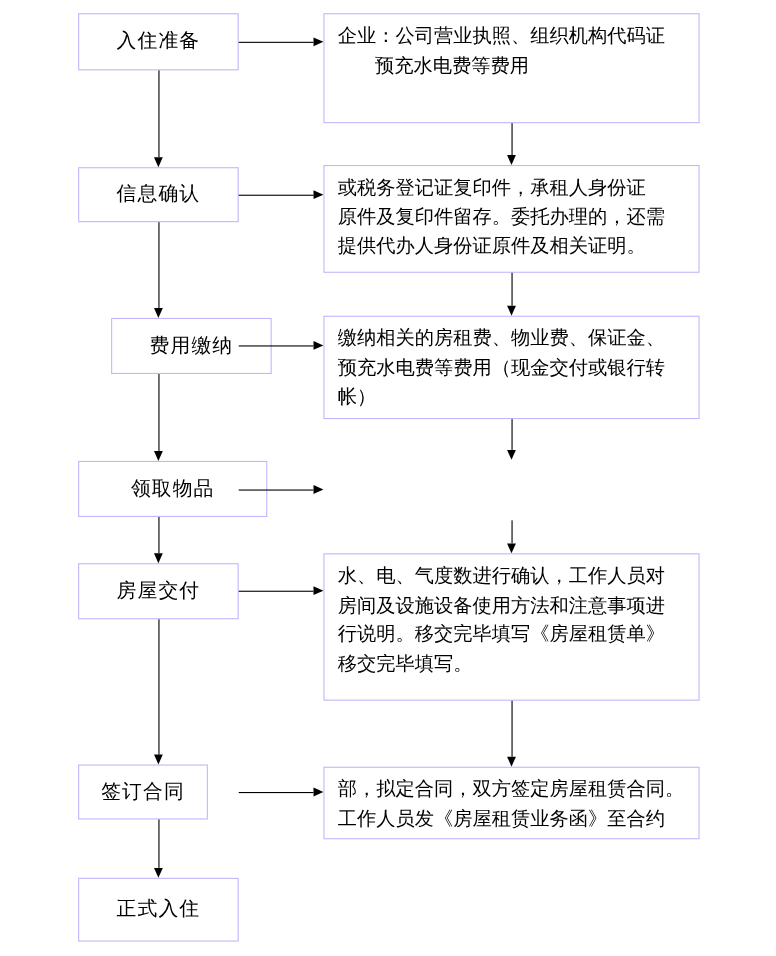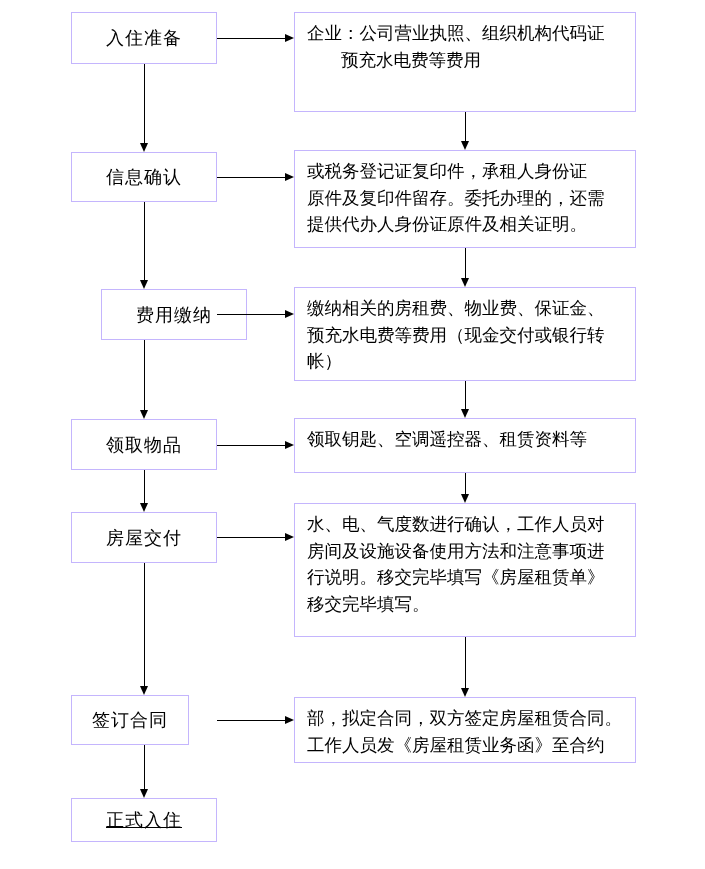--- a/index.html
+++ b/index.html
@@ -83,56 +83,53 @@
   </div>
 
   <div class="box stage-box" style="left:71px; top:152px; width:146px; height:50px;">
     <span class="stage-label">信息确认</span>
   </div>
 
   <div class="box stage-box" style="left:71px; top:289px; width:146px; height:51px;margin-left:30px;">
     <span class="stage-label">费用缴纳</span>
   </div>
 
-  <div class="box stage-box" style="left:71px; top:419px; width:146px; height:51px;">
+  <div class="box stage-box" style="left:71px; top:419px; width:172px; height:51px;">
     <span class="stage-label">领取物品</span>
   </div>
 
   <div class="box stage-box" style="left:71px; top:512px; width:146px; height:51px;">
     <span class="stage-label">房屋交付</span>
   </div>
 
   <div class="box stage-box" style="left:71px; top:695px; width:118px; height:50px;">
     <span class="stage-label">签订合同</span>
   </div>
 
-  <div class="box stage-box" style="left:71px; top:798px; width:146px; height:44px;text-decoration:underline;">
+  <div class="box stage-box" style="left:71px; top:798px; width:146px; height:58px;">
     <span class="stage-label">正式入住</span>
   </div>
 
   <div class="box detail-box" style="left:294px; top:12px; width:342px; height:100px;">
     <div class="detail-line">企业：公司营业执照、组织机构代码证</div>
     <div class="detail-line indent">预充水电费等费用</div>
   </div>
 
   <div class="box detail-box" style="left:294px; top:150px; width:342px; height:98px;">
     <div class="detail-line">或税务登记证复印件，承租人身份证</div>
     <div class="detail-line">原件及复印件留存。委托办理的，还需</div>
     <div class="detail-line">提供代办人身份证原件及相关证明。</div>
   </div>
 
   <div class="box detail-box" style="left:294px; top:287px; width:342px; height:94px;">
     <div class="detail-line">缴纳相关的房租费、物业费、保证金、</div>
     <div class="detail-line">预充水电费等费用（现金交付或银行转</div>
     <div class="detail-line">帐）</div>
   </div>
 
-  <div class="box detail-box" style="left:294px; top:418px; width:342px; height:55px;">
-    <div class="detail-line">领取钥匙、空调遥控器、租赁资料等</div>
-  </div>
 
   <div class="box detail-box" style="left:294px; top:503px; width:342px; height:134px;">
     <div class="detail-line">水、电、气度数进行确认，工作人员对</div>
     <div class="detail-line">房间及设施设备使用方法和注意事项进</div>
     <div class="detail-line">行说明。移交完毕填写《房屋租赁单》</div>
     <div class="detail-line">移交完毕填写。</div>
   </div>
 
   <div class="box detail-box" style="left:294px; top:697px; width:342px; height:66px;">
     <div class="detail-line">部，拟定合同，双方签定房屋租赁合同。</div>

